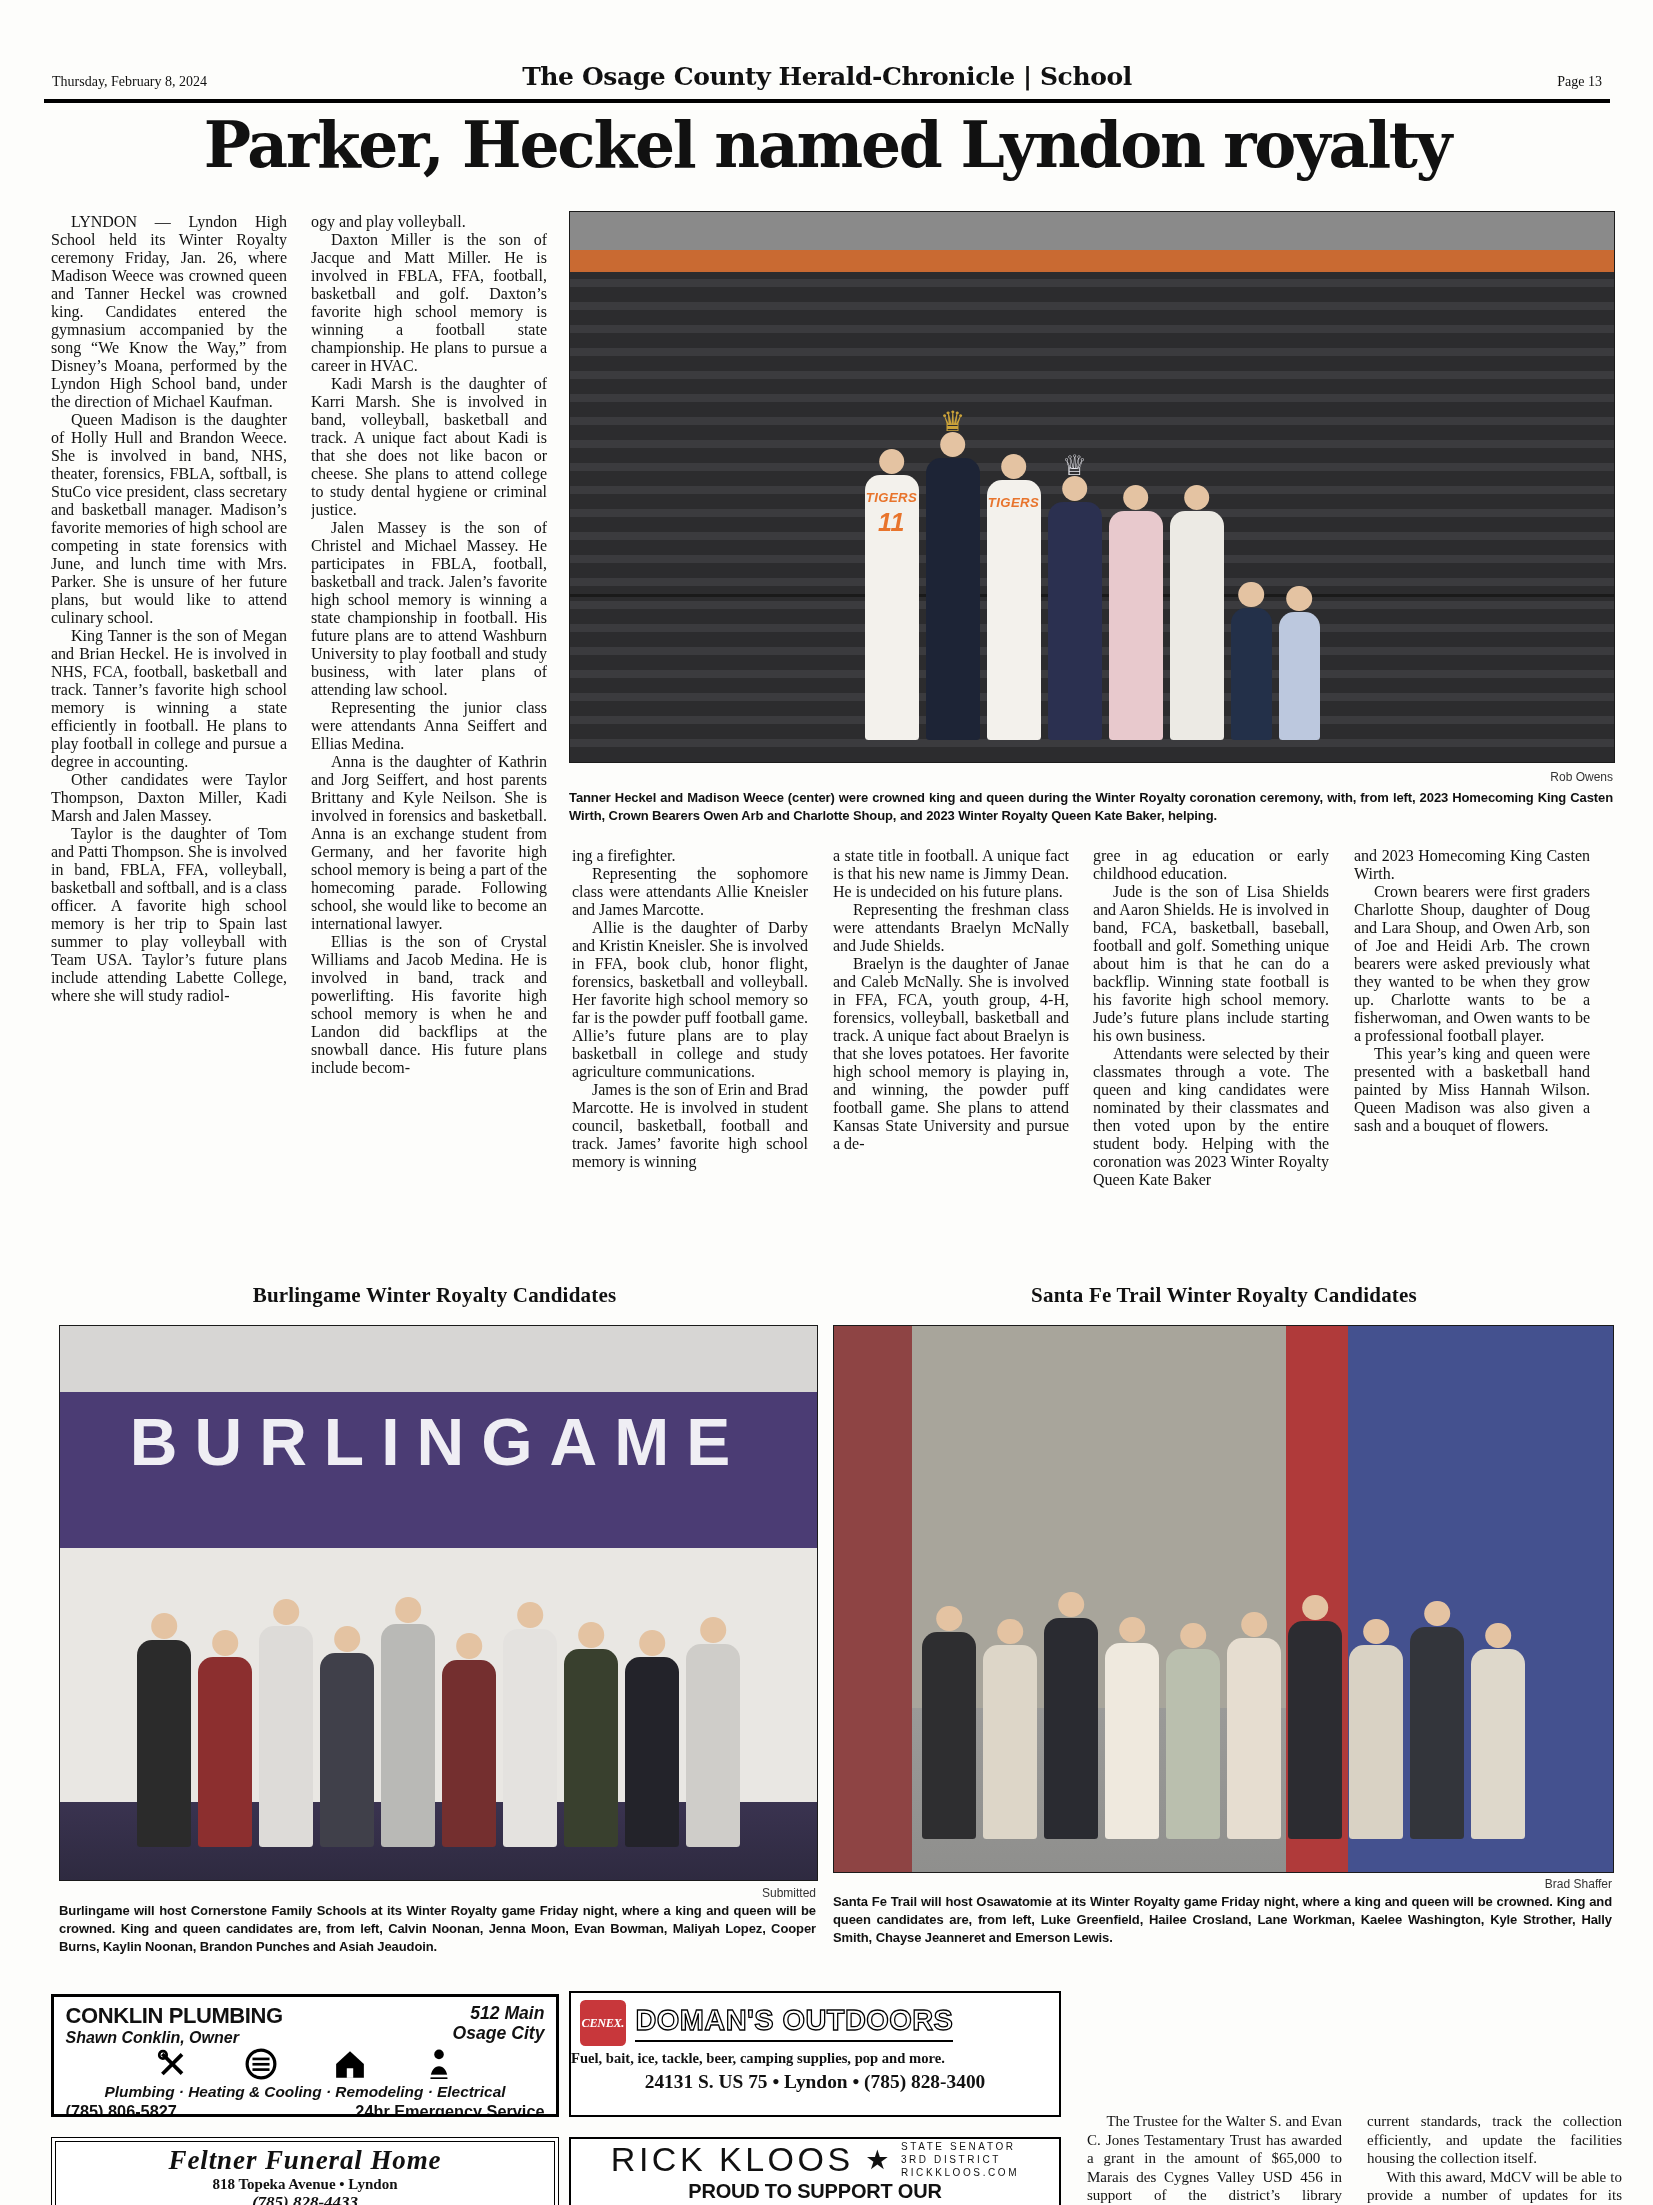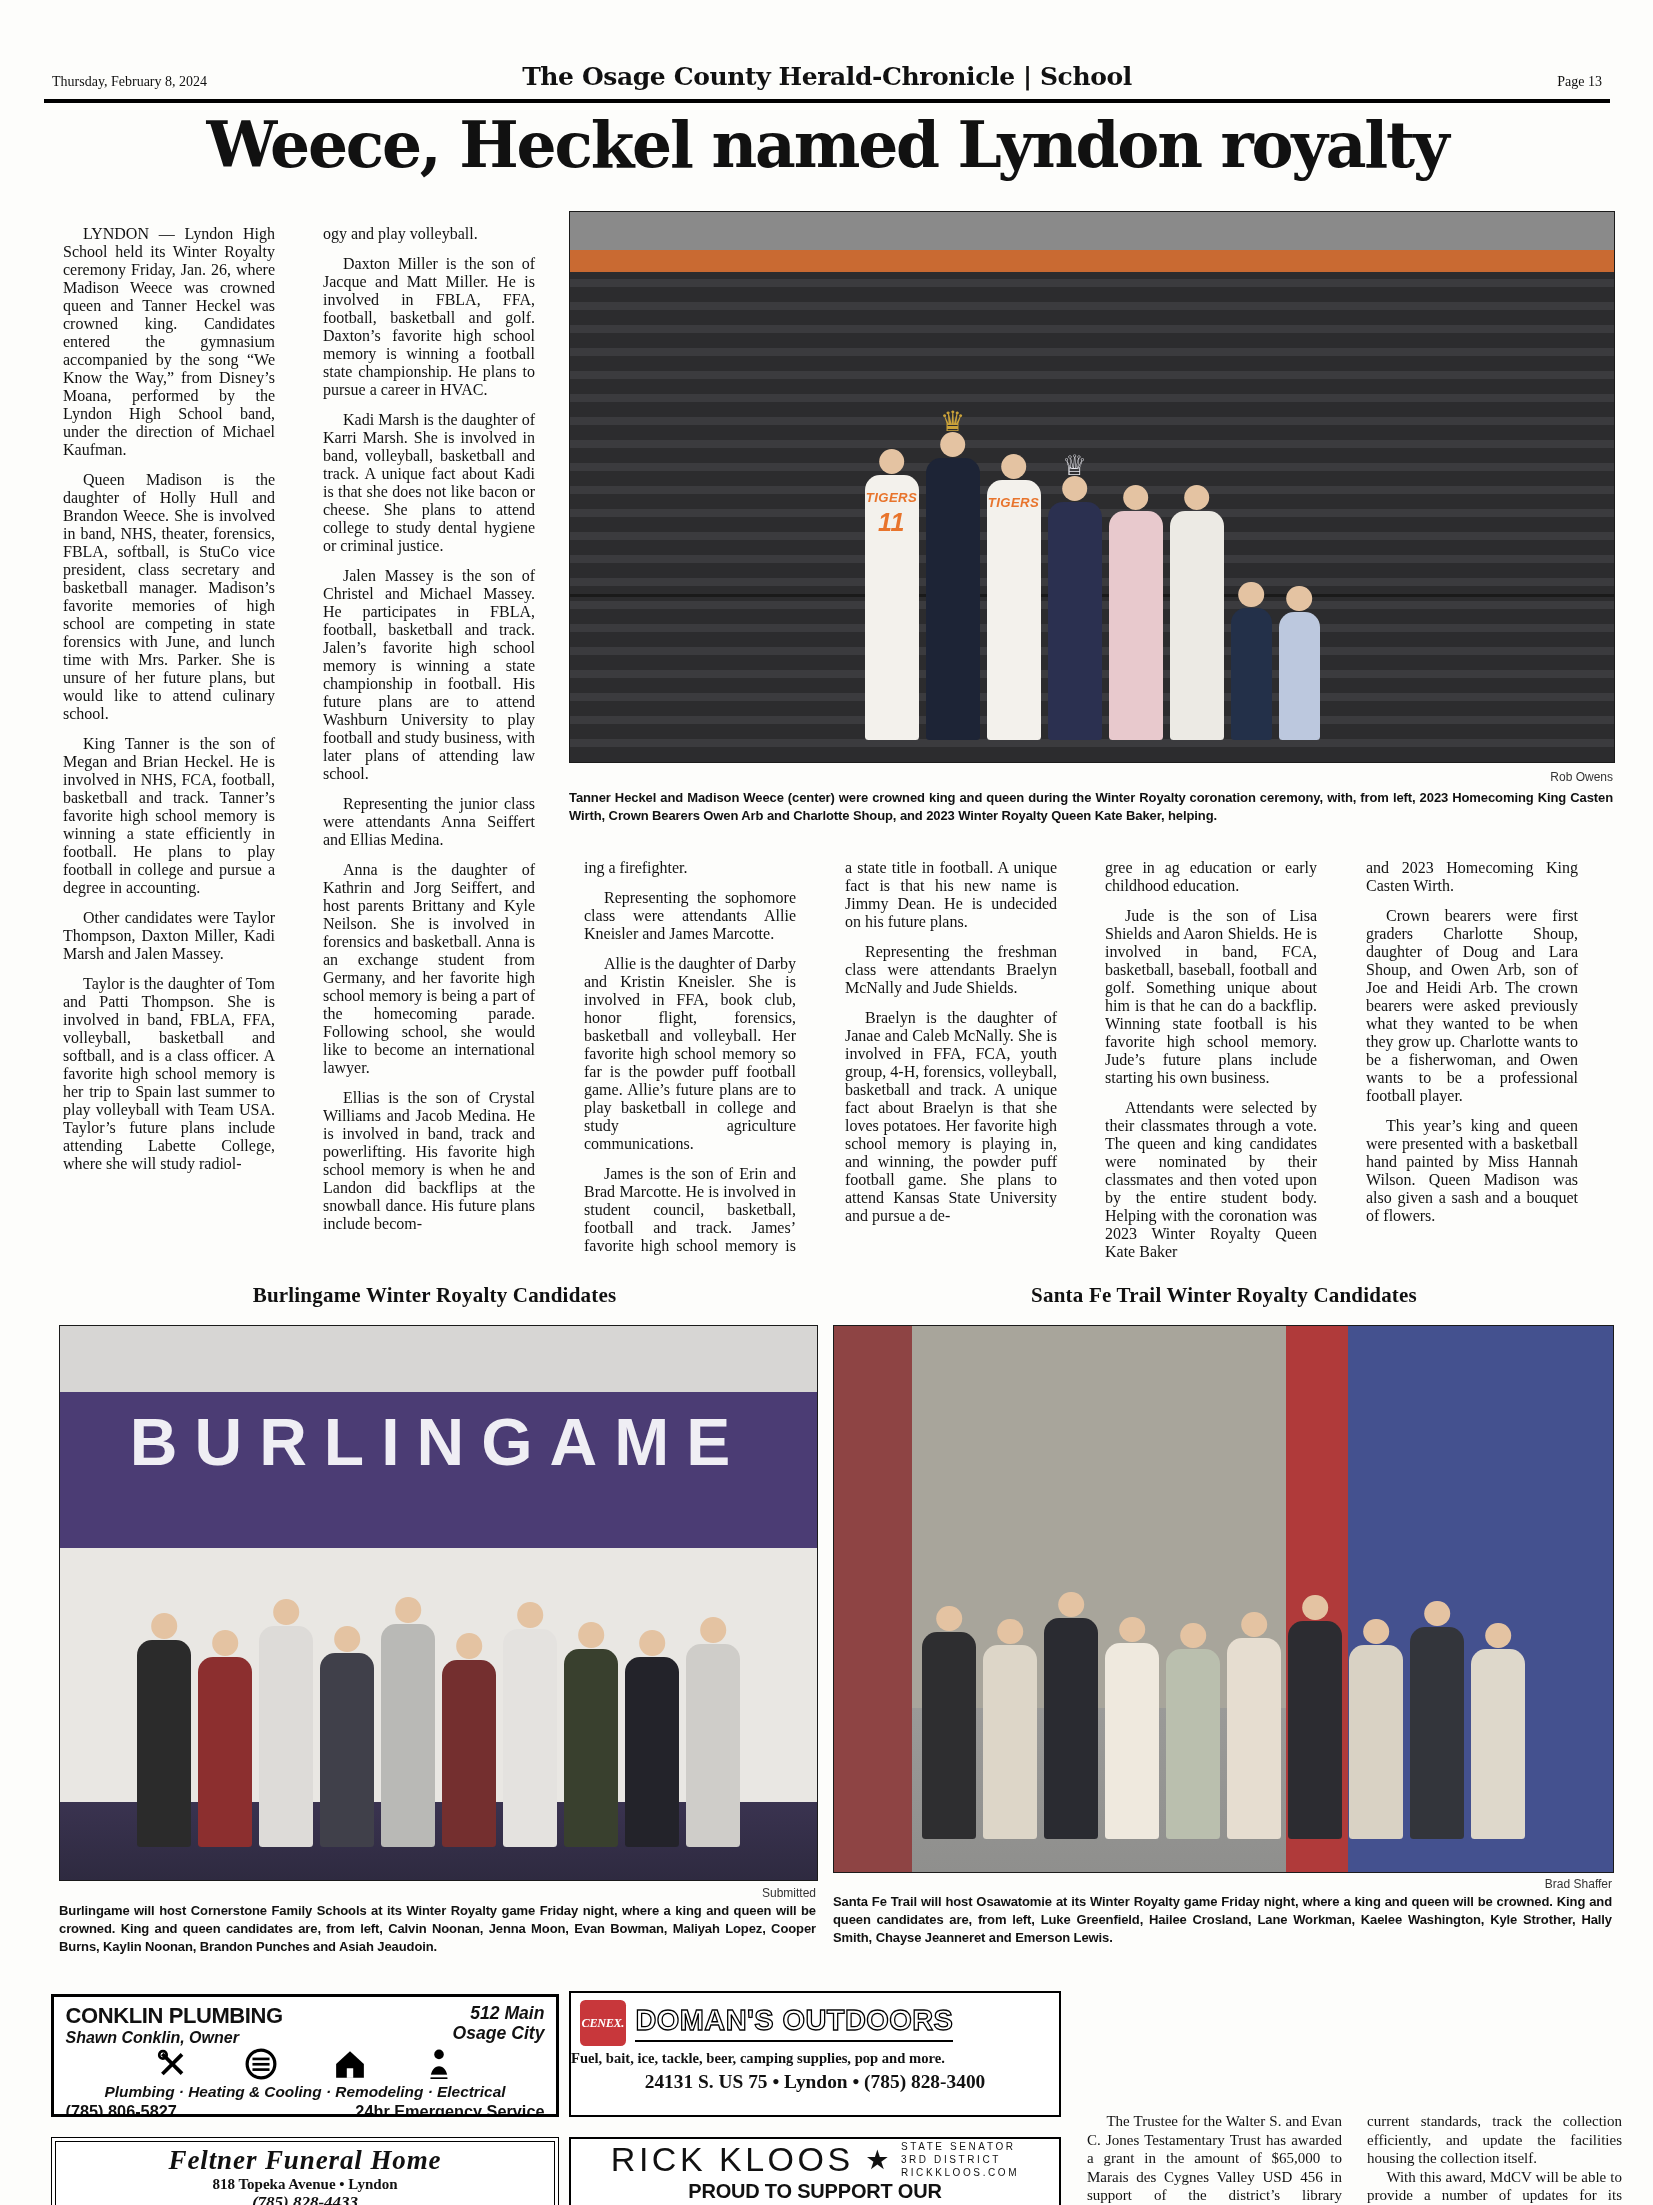--- a/index.html
+++ b/index.html
@@ -9,21 +9,21 @@
   
   .hdr-date{left:52px;top:74px;font-size:14px;}
   .hdr-mast{left:0;right:0;top:62px;text-align:center;font-family:"DejaVu Serif",serif;
             font-weight:700;font-size:25px;letter-spacing:-0.4px;}
   .hdr-page{right:52px;top:74px;font-size:14px;}
   .hdr-rule{left:44px;right:44px;top:99px;height:4px;background:#000;}
   .headline{left:0;right:0;top:108px;text-align:center;font-family:"DejaVu Serif",serif;
             font-weight:700;font-size:63px;letter-spacing:-2.2px;}
   
   .col{width:236px;font-size:16px;line-height:18px;text-align:justify;overflow:hidden;}
-  .col p{margin:12px;text-indent:20px;}
+  .col p{margin:0;text-indent:20px;}
   .cont-first p:first-child{text-indent:0;}
   
   .photo{overflow:hidden;border:1.3px solid #1b1b1b;background:#777;}
   .people{position:absolute;left:0;right:0;bottom:6%;display:flex;justify-content:center;
           align-items:flex-end;gap:7px;}
   .p{display:block;width:54px;height:var(--h);background:var(--c);
      border-radius:15px 15px 3.5px 3.5px;position:relative;}
   .p::before{content:"";position:absolute;top:-26.5px;left:50%;transform:translateX(-50%);
      width:25.6px;height:25.6px;border-radius:50%;background:var(--s,#e4c3a2);}
   .p b{display:block;text-align:center;font-family:"Liberation Sans",sans-serif;
@@ -78,21 +78,21 @@
 </head>
 <body>
 
 <div id="page">
 
   <div class="abs hdr-date">Thursday, February 8, 2024</div>
   <div class="abs hdr-mast">The Osage County Herald-Chronicle | School</div>
   <div class="abs hdr-page">Page 13</div>
   <div class="abs hdr-rule"></div>
 
-  <div class="abs headline">Weece, Heckel named Lyndon royalty</div>
+  <div class="abs headline">Parker, Heckel named Lyndon royalty</div>
 
   <div class="abs col" style="left:51px;top:213px;height:1032px;">
       <p>LYNDON — Lyndon High School held its Winter Royalty ceremony Friday, Jan. 26, where Madison Weece was crowned queen and Tanner Heckel was crowned king. Candidates entered the gymnasium accompanied by the song “We Know the Way,” from Disney’s Moana, performed by the Lyndon High School band, under the direction of Michael Kaufman.</p>
       <p>Queen Madison is the daughter of Holly Hull and Brandon Weece. She is involved in band, NHS, theater, forensics, FBLA, softball, is StuCo vice president, class secretary and basketball manager. Madison’s favorite memories of high school are competing in state forensics with June, and lunch time with Mrs. Parker. She is unsure of her future plans, but would like to attend culinary school.</p>
       <p>King Tanner is the son of Megan and Brian Heckel. He is involved in NHS, FCA, football, basketball and track. Tanner’s favorite high school memory is winning a state efficiently in football. He plans to play football in college and pursue a degree in accounting.</p>
       <p>Other candidates were Taylor Thompson, Daxton Miller, Kadi Marsh and Jalen Massey.</p>
       <p>Taylor is the daughter of Tom and Patti Thompson. She is involved in band, FBLA, FFA, volleyball, basketball and softball, and is a class officer. A favorite high school memory is her trip to Spain last summer to play volleyball with Team USA. Taylor’s future plans include attending Labette College, where she will study radiol-</p>
     </div>
   <div class="abs col cont-first" style="left:311px;top:213px;height:1032px;">
       <p>ogy and play volleyball.</p>

